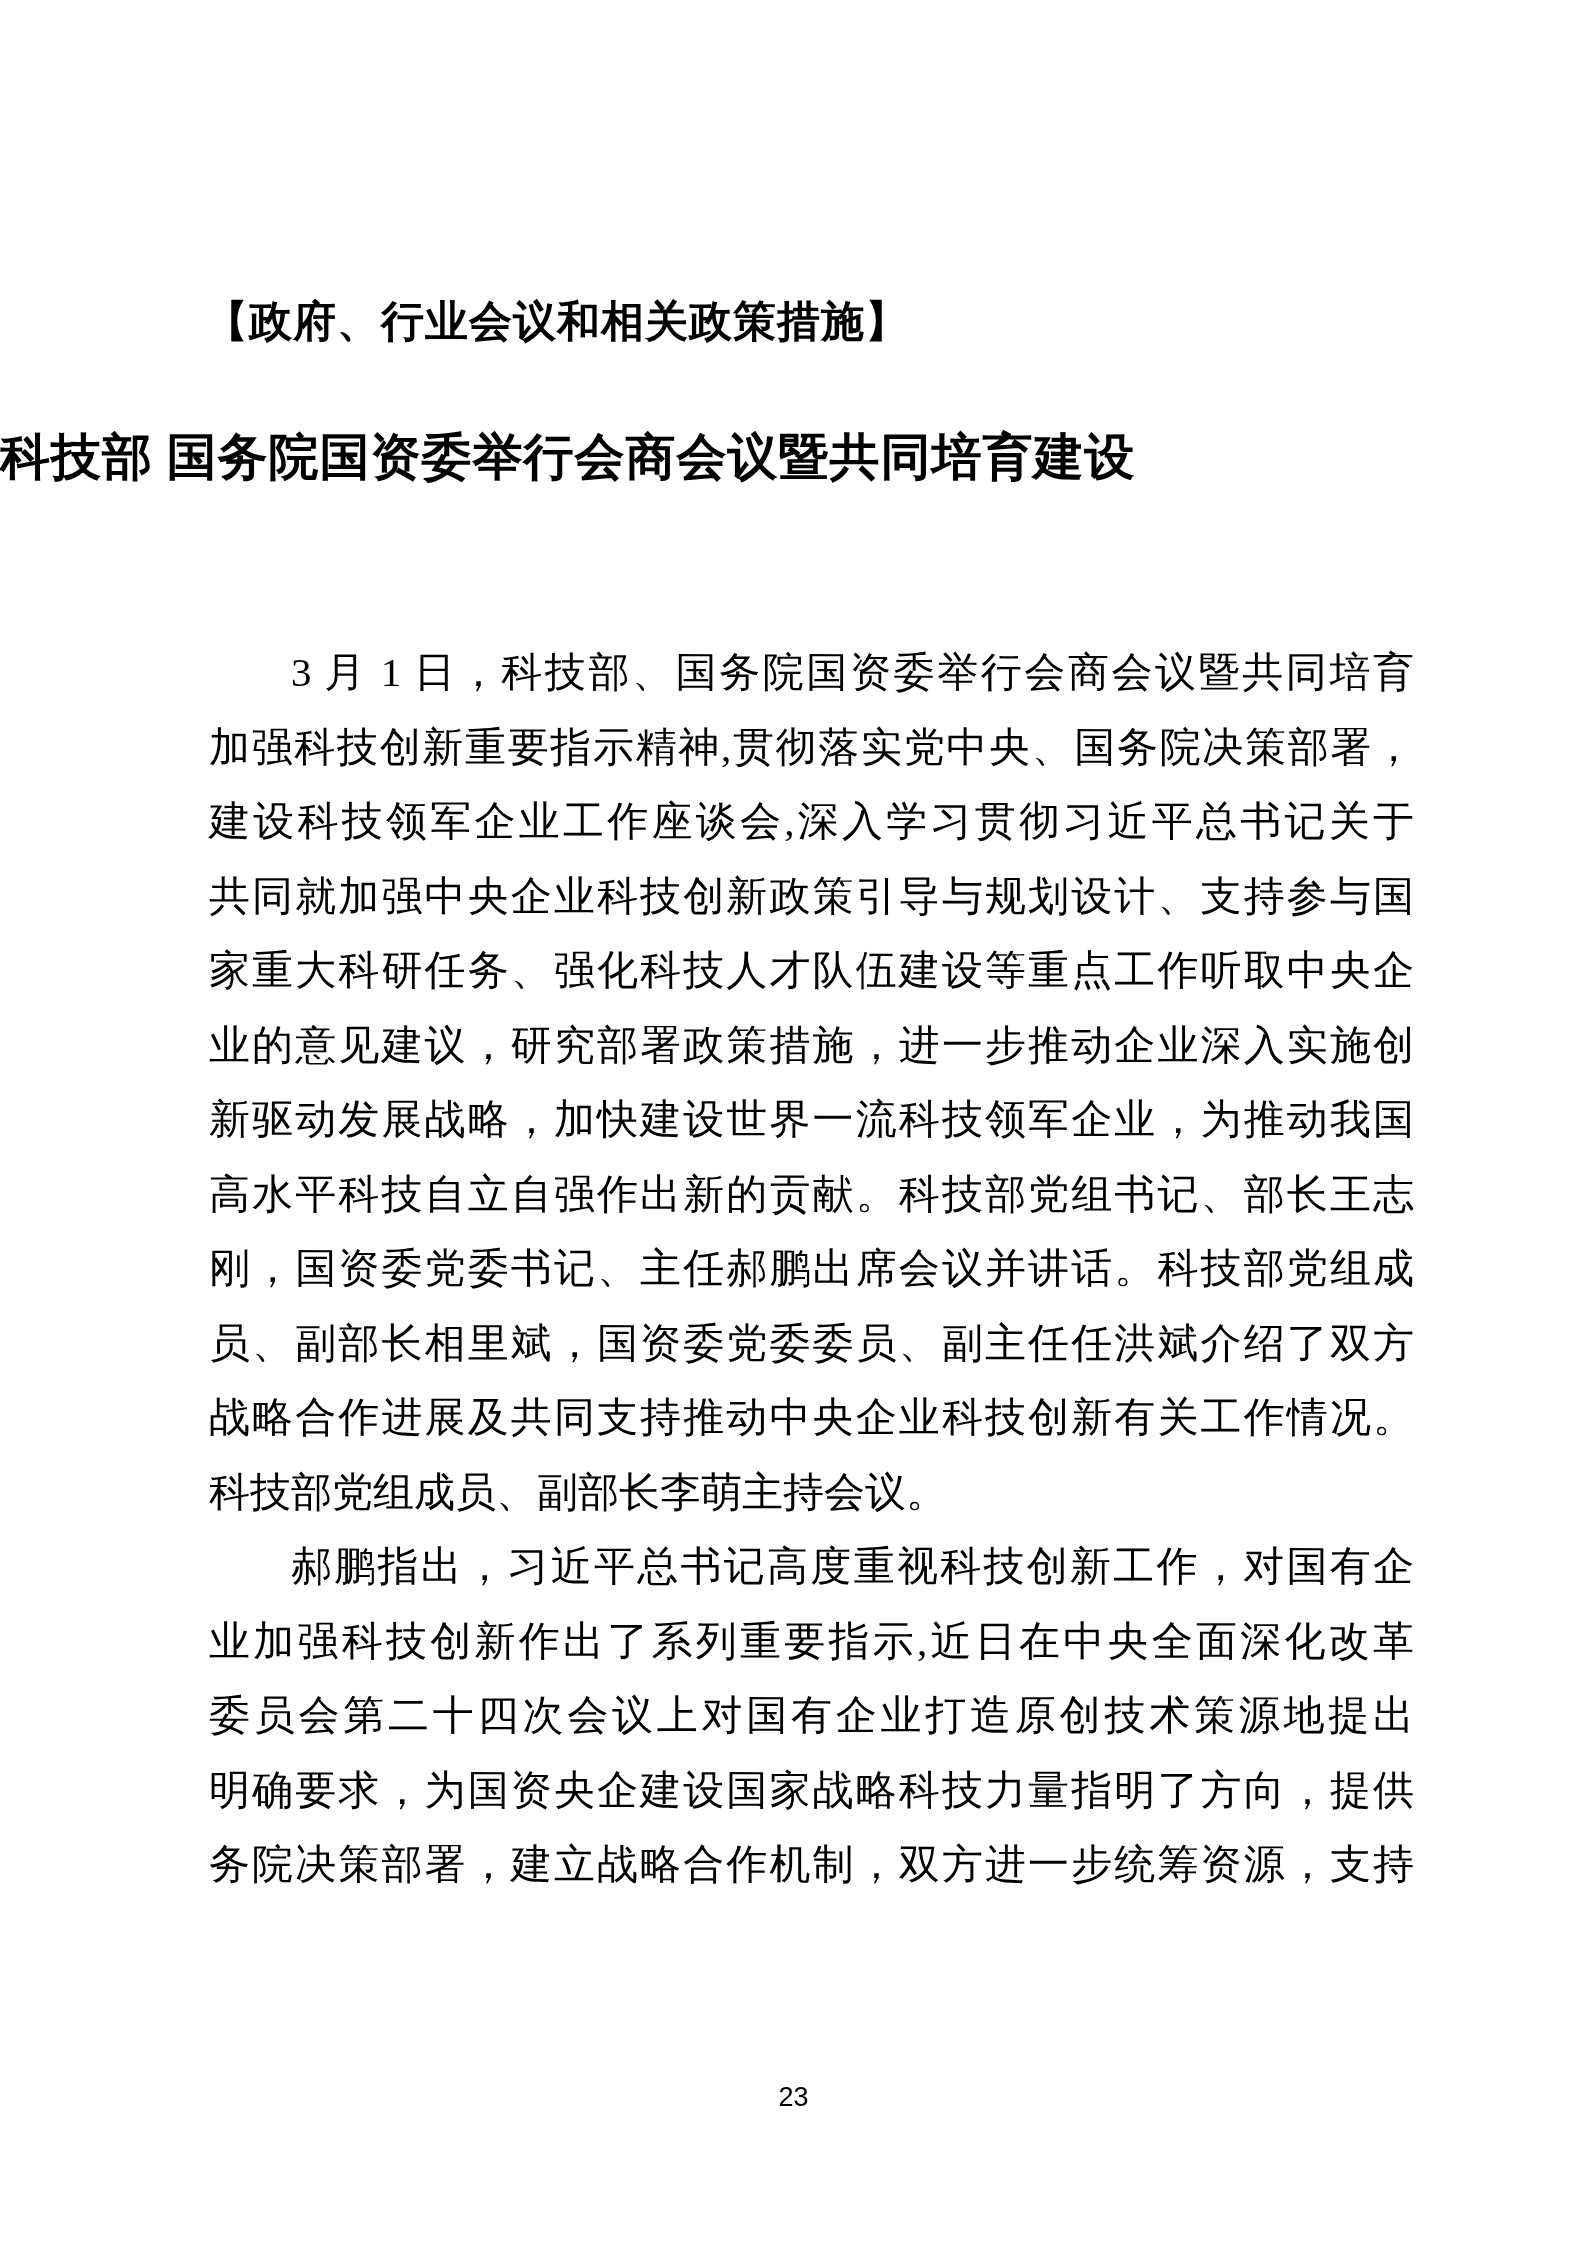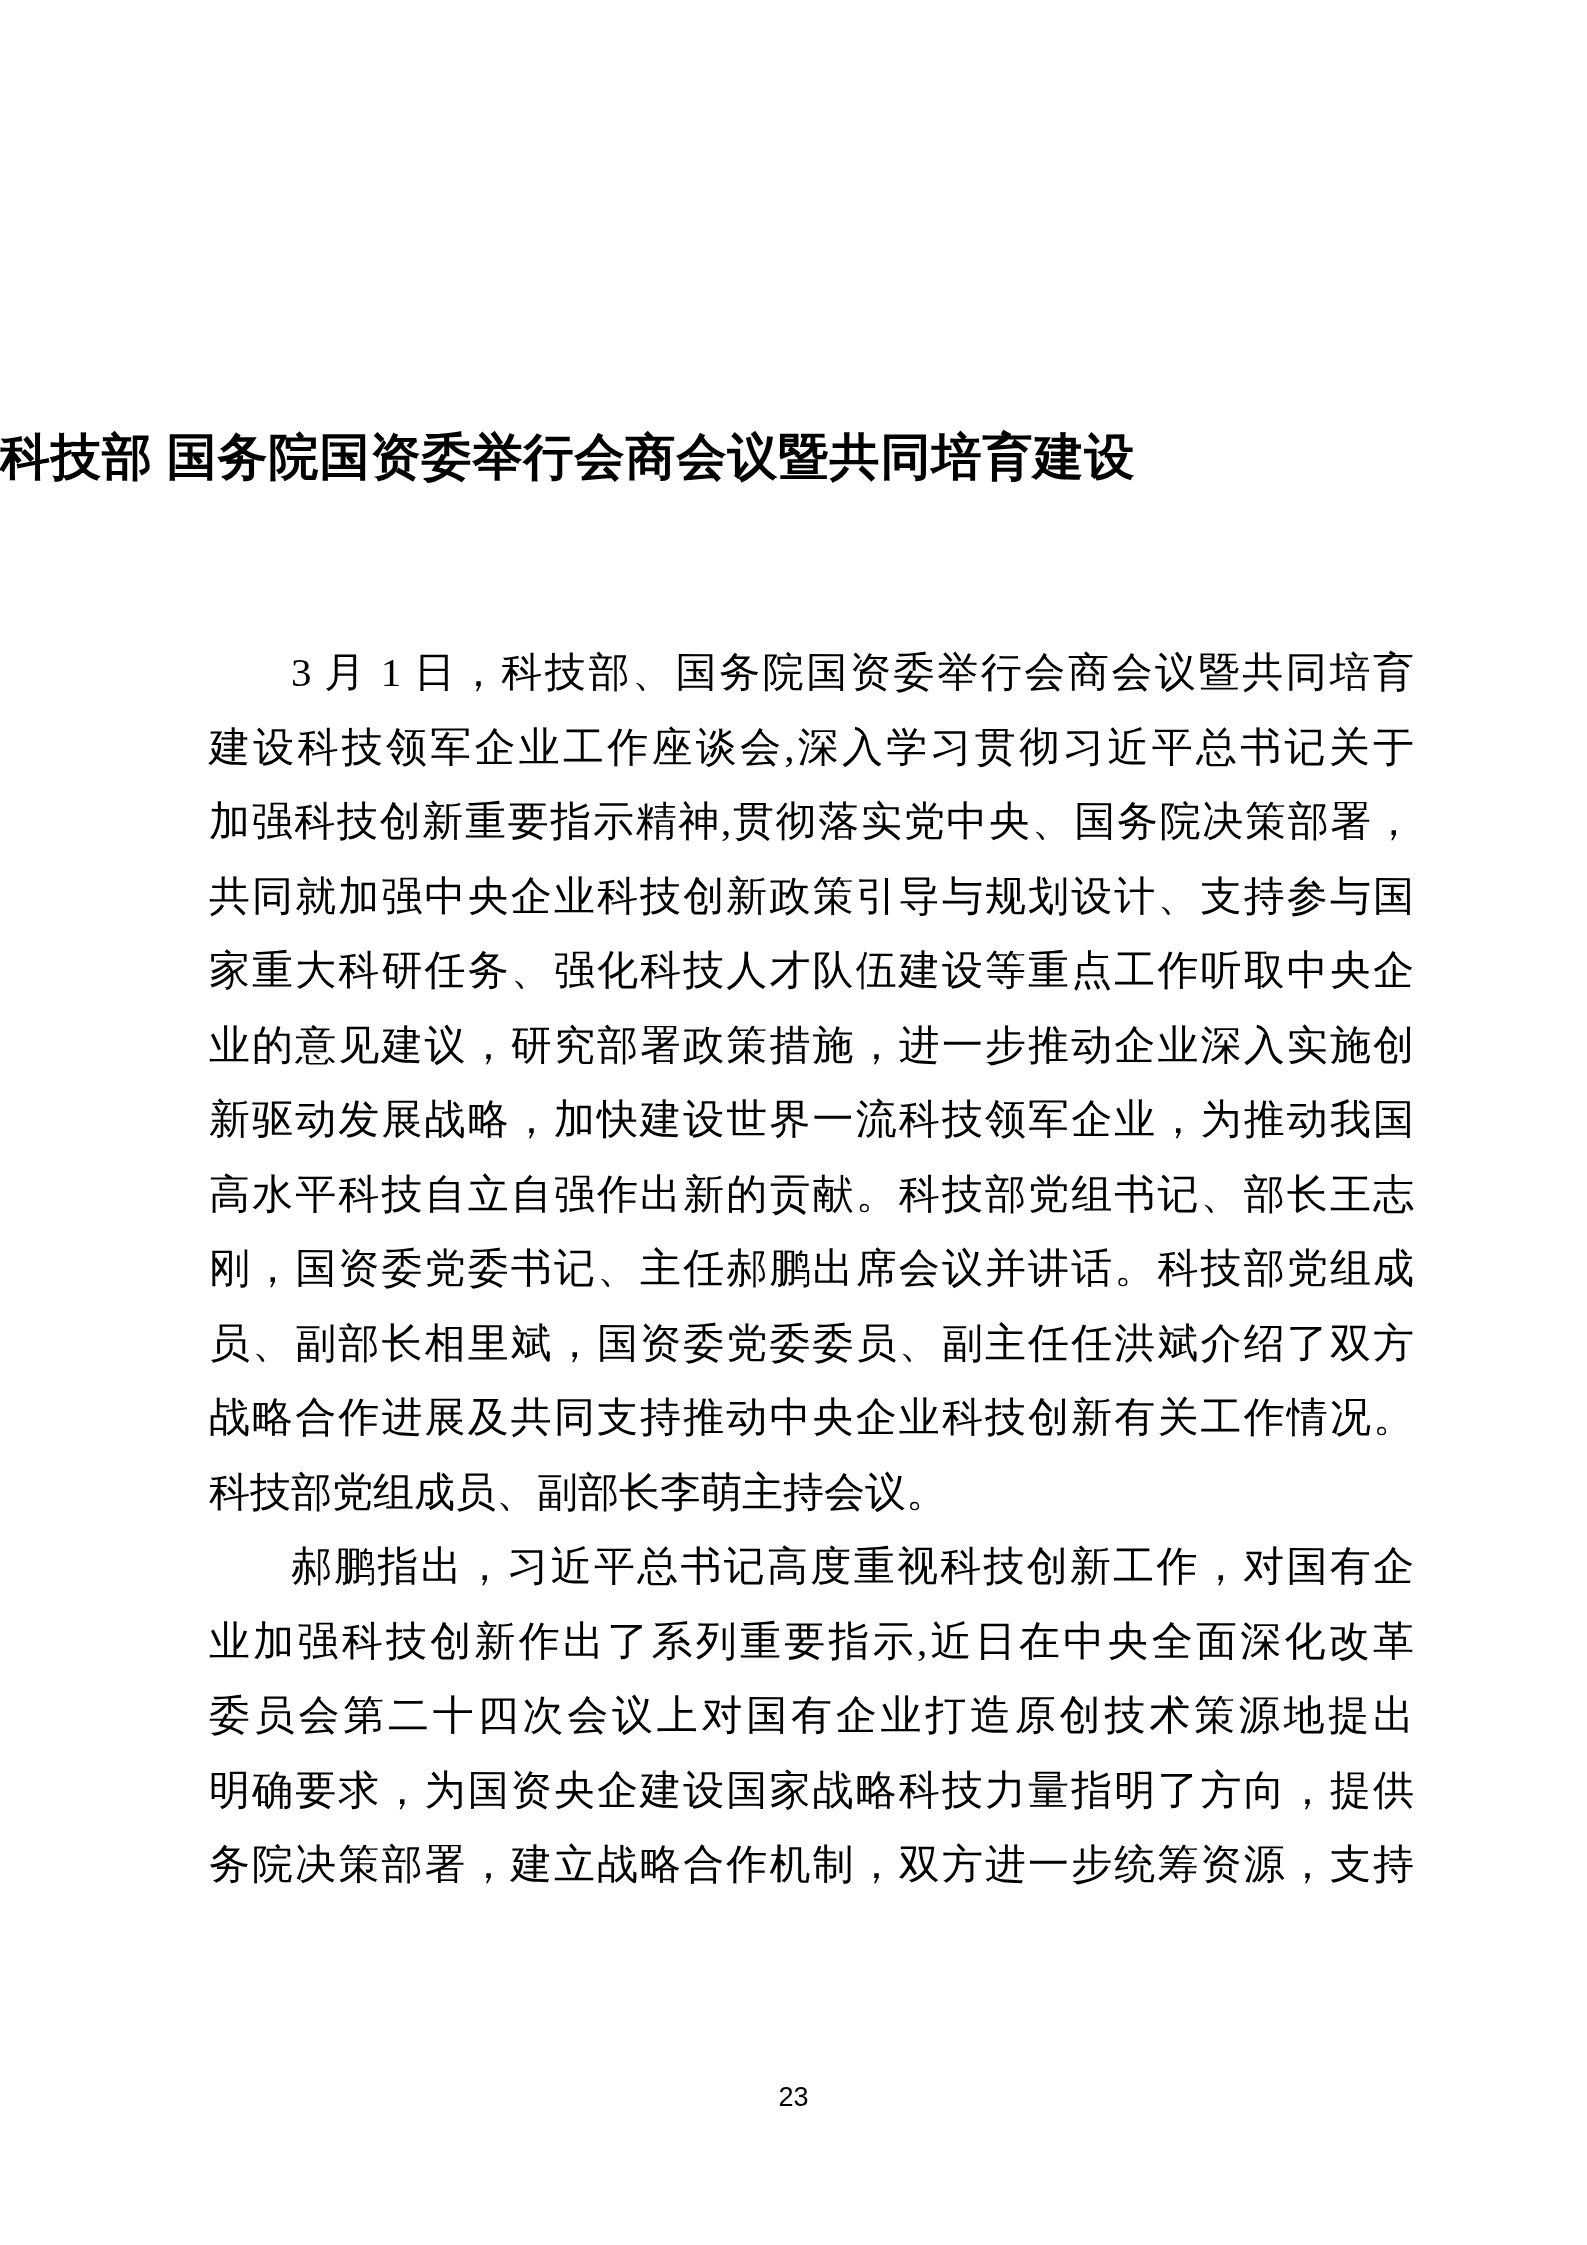--- a/index.html
+++ b/index.html
@@ -61,31 +61,32 @@
     font-family: "Liberation Sans", sans-serif;
     font-size: 27px;
     line-height: 30px;
   }
 </style>
 </head>
 <body>
 
 <div class="page">
 
+  <div class="section-header">【政府、行业会议和相关政策措施】</div>
 
   <div class="doc-title">
     <div>科技部 国务院国资委举行会商会议暨共同培育建设</div>
   </div>
 
   <div class="doc-body">
 
     <div class="paragraph">
       <div class="bodyline indent">3 月 1 日，科技部、国务院国资委举行会商会议暨共同培育</div>
+      <div class="bodyline">加强科技创新重要指示精神,贯彻落实党中央、国务院决策部署，</div>
       <div class="bodyline">建设科技领军企业工作座谈会,深入学习贯彻习近平总书记关于</div>
-      <div class="bodyline">加强科技创新重要指示精神,贯彻落实党中央、国务院决策部署，</div>
       <div class="bodyline">共同就加强中央企业科技创新政策引导与规划设计、支持参与国</div>
       <div class="bodyline">家重大科研任务、强化科技人才队伍建设等重点工作听取中央企</div>
       <div class="bodyline">业的意见建议，研究部署政策措施，进一步推动企业深入实施创</div>
       <div class="bodyline">新驱动发展战略，加快建设世界一流科技领军企业，为推动我国</div>
       <div class="bodyline">高水平科技自立自强作出新的贡献。科技部党组书记、部长王志</div>
       <div class="bodyline">刚，国资委党委书记、主任郝鹏出席会议并讲话。科技部党组成</div>
       <div class="bodyline">员、副部长相里斌，国资委党委委员、副主任任洪斌介绍了双方</div>
       <div class="bodyline">战略合作进展及共同支持推动中央企业科技创新有关工作情况。</div>
       <div class="bodyline endline">科技部党组成员、副部长李萌主持会议。</div>
     </div>

